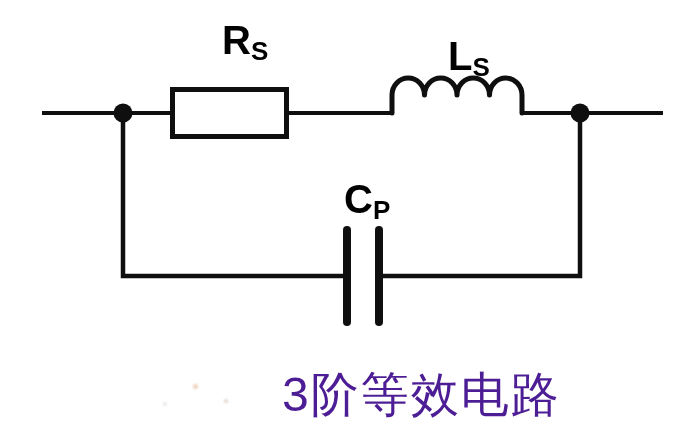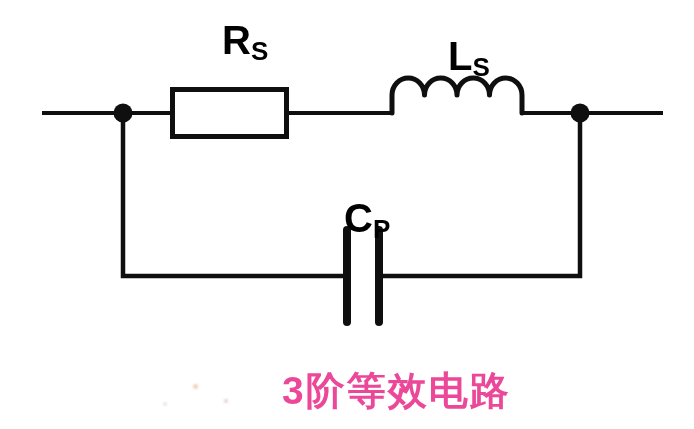--- a/index.html
+++ b/index.html
@@ -33,26 +33,26 @@
   }
   .clabel .sub {
     font-size: 26px;
     vertical-align: -6px;
     font-weight: bold;
   }
   .caption {
     position: absolute;
     left: 282px;
     top: 371px;
-    font-size: 39px;
-    font-weight: bold;
+    font-size: 48px;
+    font-weight: normal;
     line-height: 1;
     letter-spacing: 2px;
     white-space: nowrap;
-    color: #ec4899;
+    color: #4c1d95;
   }
   .speck {
     position: absolute;
     border-radius: 50%;
     filter: blur(1px);
   }
   .speck-1 { left: 193px; top: 384px; width: 5px; height: 5px; background: rgba(205,125,60,0.35); }
   .speck-2 { left: 224px; top: 399px; width: 4px; height: 4px; background: rgba(160,110,90,0.30); }
   .speck-3 { left: 163px; top: 402px; width: 4px; height: 4px; background: rgba(150,150,160,0.25); }
 </style>
@@ -94,21 +94,21 @@
   </svg>
 
   <div class="clabel" style="left:222px; top:20px;">
     <span>R</span><span class="sub">S</span>
   </div>
 
   <div class="clabel" style="left:448px; top:36px;">
     <span>L</span><span class="sub">S</span>
   </div>
 
-  <div class="clabel" style="left:344px; top:198px;">
+  <div class="clabel" style="left:344px; top:179px;">
     <span>C</span><span class="sub">P</span>
   </div>
 
   <div class="caption">3阶等效电路</div>
 
   <div class="speck speck-1"></div>
   <div class="speck speck-2"></div>
   <div class="speck speck-3"></div>
 
 </div>

